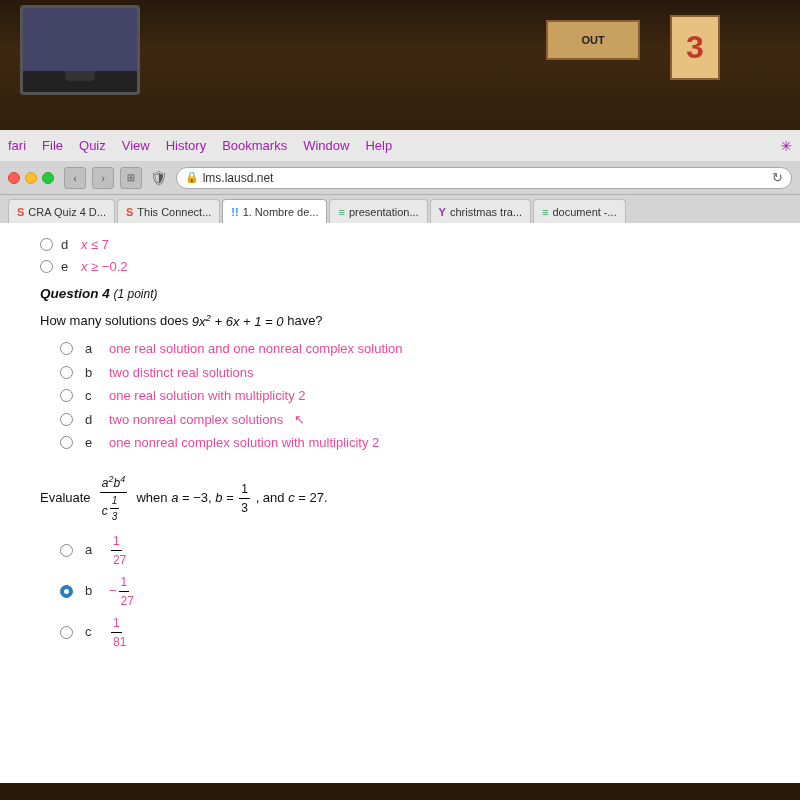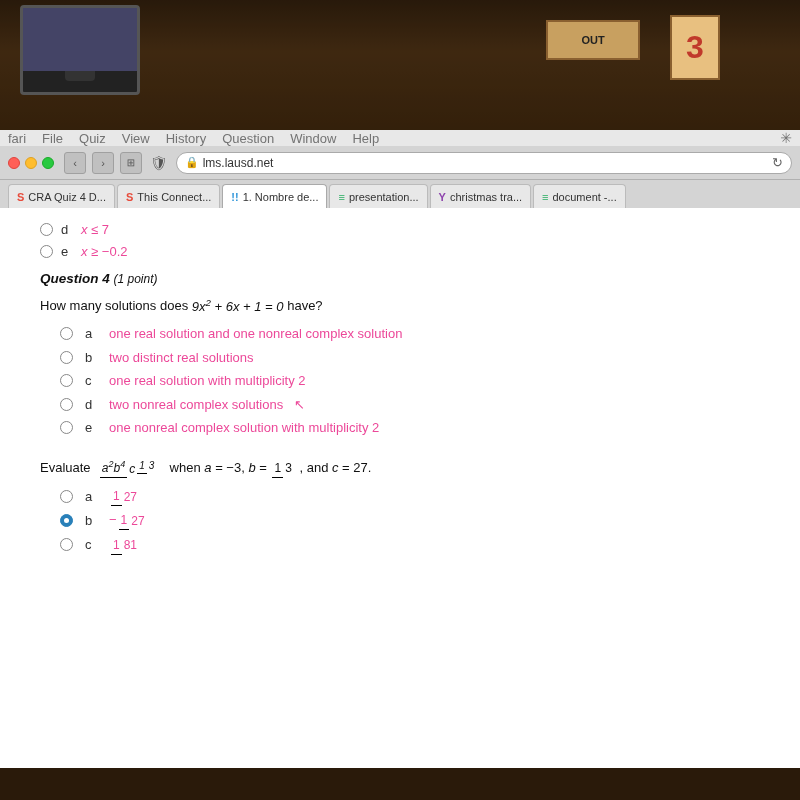--- a/index.html
+++ b/index.html
@@ -77,23 +77,23 @@
       border-radius: 0 0 4px 4px;
     }
 
     
     .menu-bar {
       display: flex;
       align-items: center;
       padding: 3px 8px;
       background: #e8e8e8;
       font-size: 13px;
-      color: #737373;
+      color: #a21caf;
       gap: 16px;
-      height: 16px;
+      height: 31px;
     }
     .menu-bar span {
       cursor: pointer;
     }
     .bluetooth-icon {
       margin-left: auto;
       font-size: 14px;
     }
 
     
@@ -268,22 +268,22 @@
     }
 
     
     .math {
       font-style: italic;
     }
     sup { font-size: 0.75em; vertical-align: super; }
 
     .fraction {
       display: inline-flex;
-      flex-direction: row;
-      align-items: center;
+      flex-direction: column;
+      align-items: flex-start;
       vertical-align: middle;
       margin: 0 2px;
       font-size: 12px;
     }
     .fraction .num { border-bottom: 1px solid #000; padding: 0 2px; }
     .fraction .den { padding: 0 2px; }
   </style>
 </head>
 <body>
 
@@ -296,21 +296,21 @@
   <div class="sign-box">OUT</div>
   <div class="number-sign">3</div>
 </div>
 
 <div class="menu-bar">
   <span>fari</span>
   <span>File</span>
   <span>Quiz</span>
   <span>View</span>
   <span>History</span>
-  <span>Question</span>
+  <span>Bookmarks</span>
   <span>Window</span>
   <span>Help</span>
   <span class="bluetooth-icon">✳</span>
 </div>
 
 <div class="nav-bar">
   <div class="traffic-lights">
     <div class="tl tl-red"></div>
     <div class="tl tl-yellow"></div>
     <div class="tl tl-green"></div>

